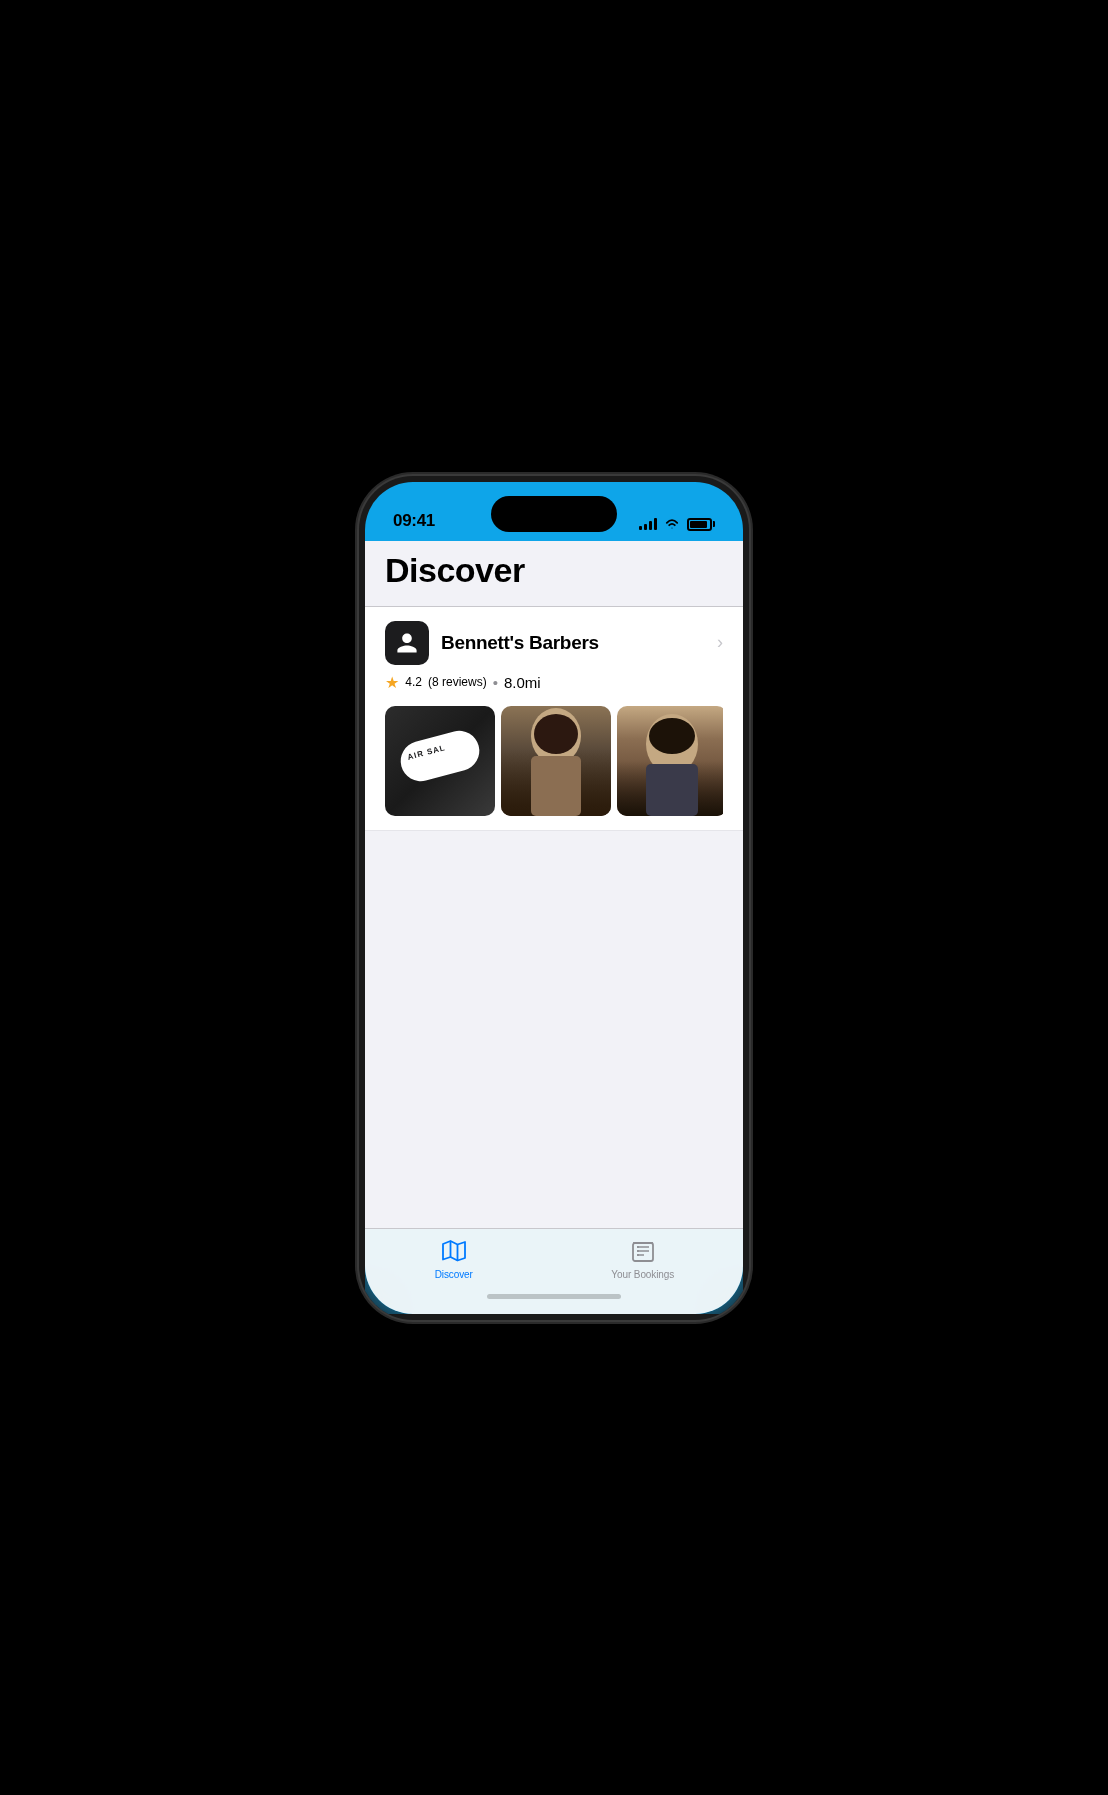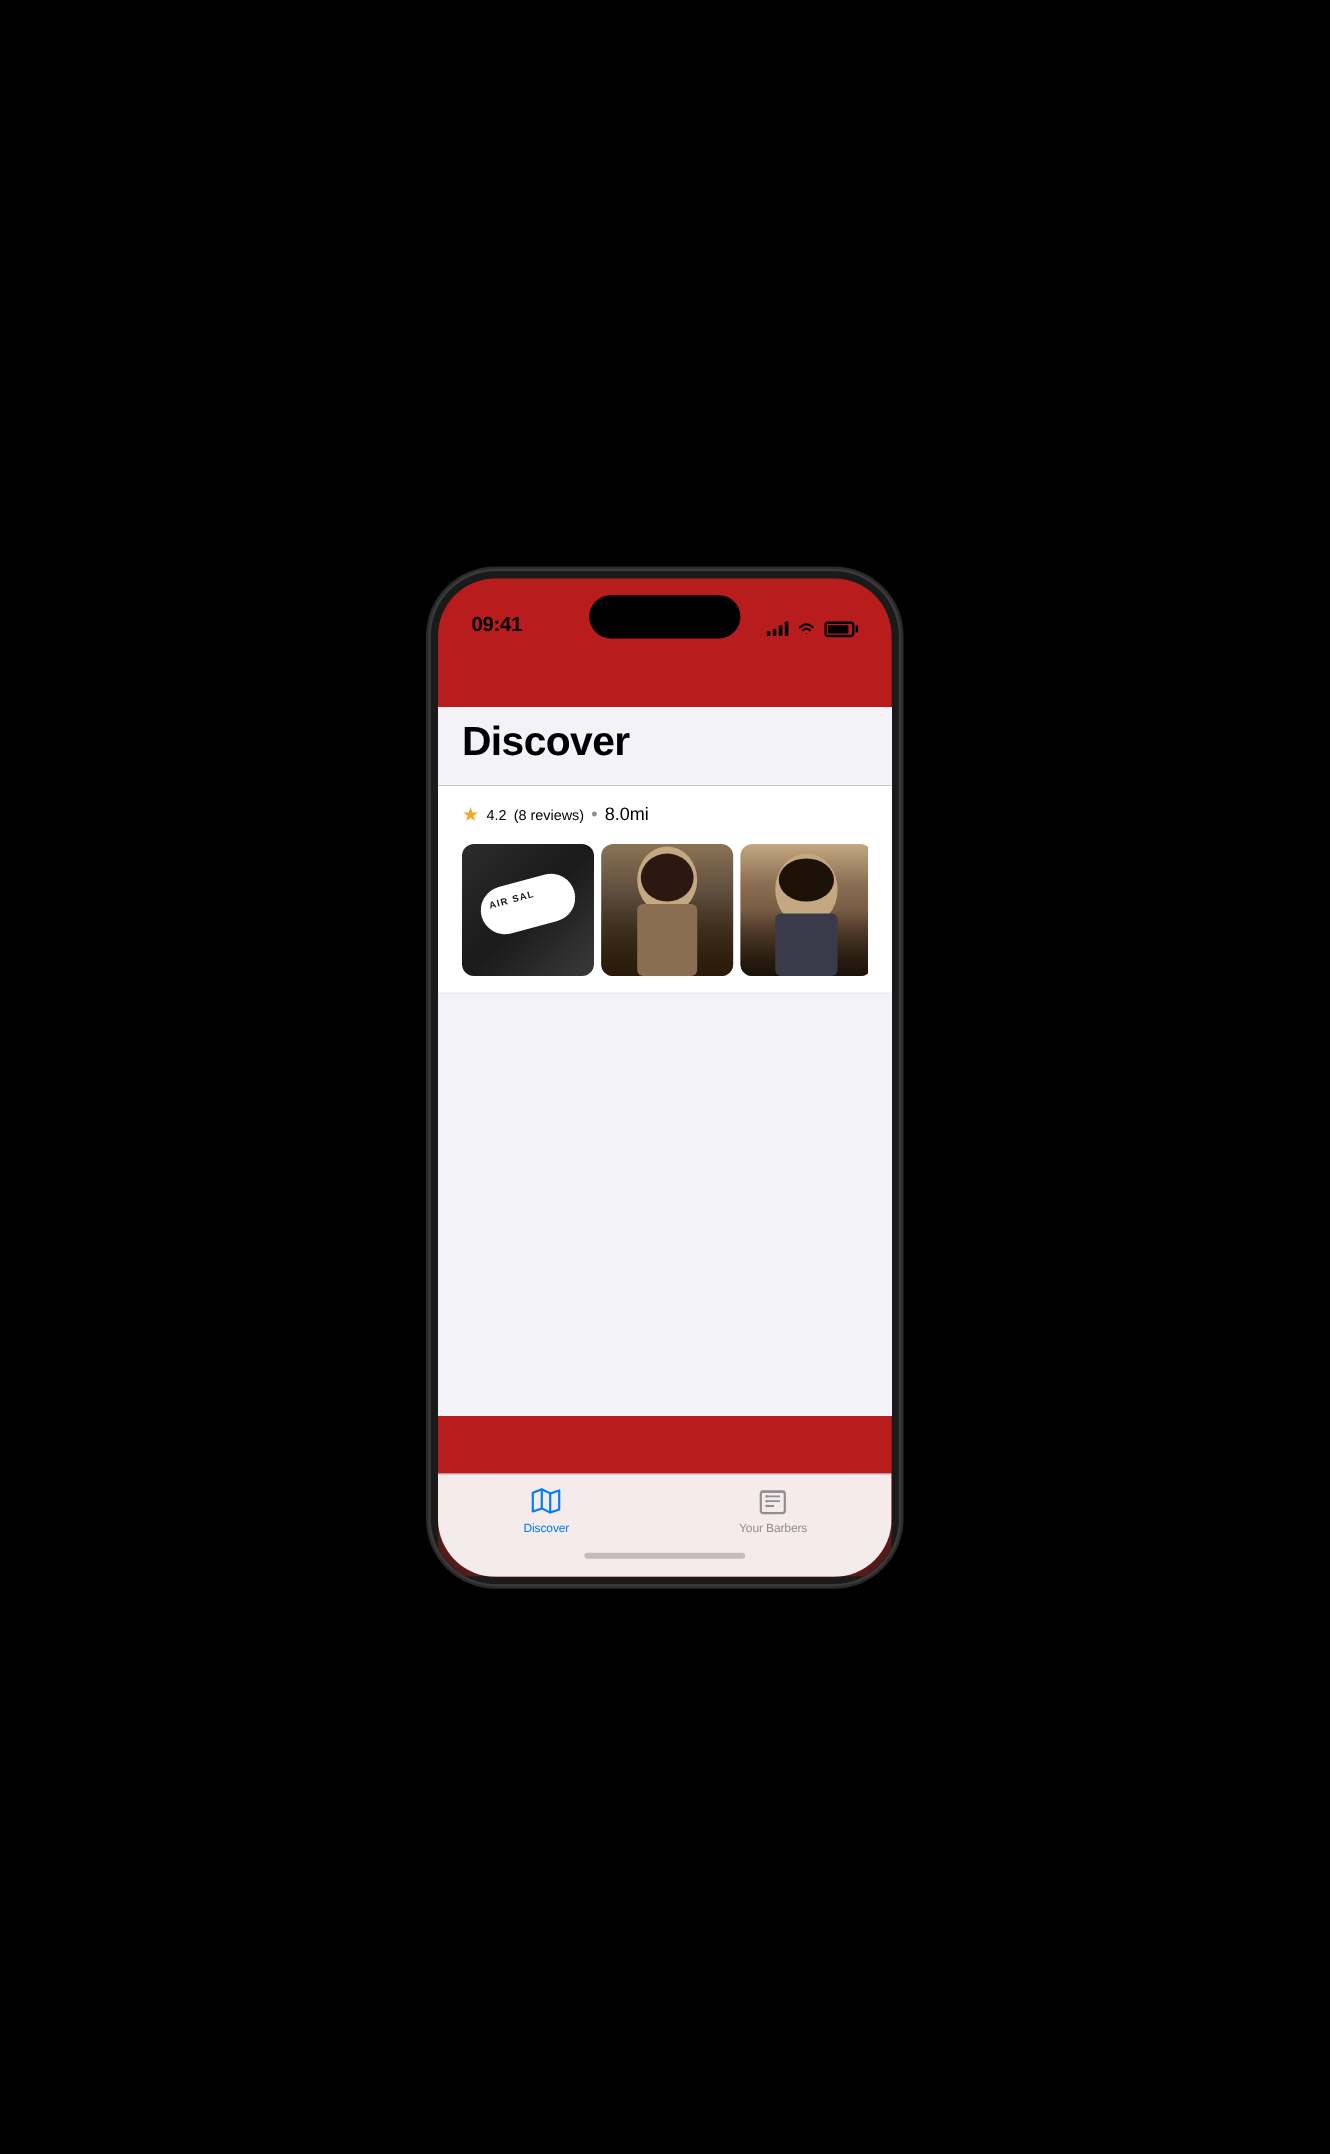--- a/index.html
+++ b/index.html
@@ -25,26 +25,25 @@
         0 30px 80px rgba(0,0,0,0.8);
       overflow: hidden;
     }
 
     .phone-screen {
       position: absolute;
       top: 6px;
       left: 6px;
       right: 6px;
       bottom: 6px;
-      background: #b91c1c;
+      background: #0ea5e9;
       border-radius: 48px;
       overflow: hidden;
       display: flex;
       flex-direction: column;
-      gap: 48px;
     }
 
     
     .dynamic-island {
       position: absolute;
       top: 14px;
       left: 50%;
       transform: translateX(-50%);
       width: 126px;
       height: 36px;
@@ -418,20 +417,31 @@
 
     <div class="main-content">
 
       <div class="page-header">
         <h1 class="page-title">Discover</h1>
       </div>
 
       <div class="content-area">
 
         <div class="business-card">
+          <div class="business-header">
+            <div class="business-info">
+              <div class="business-avatar">
+                <svg viewBox="0 0 24 24">
+                  <path d="M12 12c2.7 0 4.8-2.1 4.8-4.8S14.7 2.4 12 2.4 7.2 4.5 7.2 7.2 9.3 12 12 12zm0 2.4c-3.2 0-9.6 1.6-9.6 4.8v2.4h19.2v-2.4c0-3.2-6.4-4.8-9.6-4.8z"></path>
+                </svg>
+              </div>
+              <span class="business-name">Bennett's Barbers</span>
+            </div>
+            <span class="chevron-icon">›</span>
+          </div>
 
           <div class="business-meta">
             <span class="star-icon">★</span>
             <span class="rating-text">4.2</span>
             <span class="rating-text">(8 reviews)</span>
             <span class="meta-separator">•</span>
             <span class="distance-text">8.0mi</span>
           </div>
 
           <div class="photo-strip">
@@ -479,21 +489,21 @@
               <rect x="3" y="5" width="20" height="18" rx="2" stroke="#8e8e93" stroke-width="1.8" fill="none"></rect>
               <line x1="7" y1="9" x2="19" y2="9" stroke="#8e8e93" stroke-width="1.5"></line>
               <line x1="7" y1="13" x2="19" y2="13" stroke="#8e8e93" stroke-width="1.5"></line>
               <line x1="7" y1="17" x2="14" y2="17" stroke="#8e8e93" stroke-width="1.5"></line>
               <line x1="3" y1="5" x2="23" y2="5" stroke="#8e8e93" stroke-width="1.8"></line>
               <circle cx="8" cy="9" r="1" fill="#8e8e93"></circle>
               <circle cx="8" cy="13" r="1" fill="#8e8e93"></circle>
               <circle cx="8" cy="17" r="1" fill="#8e8e93"></circle>
             </svg>
           </div>
-          <span class="tab-label">Your Barbers</span>
+          <span class="tab-label">Your Bookings</span>
         </div>
       </div>
 
       <div class="home-indicator">
         <div class="home-bar"></div>
       </div>
     </div>
   </div>
 </div>
 

